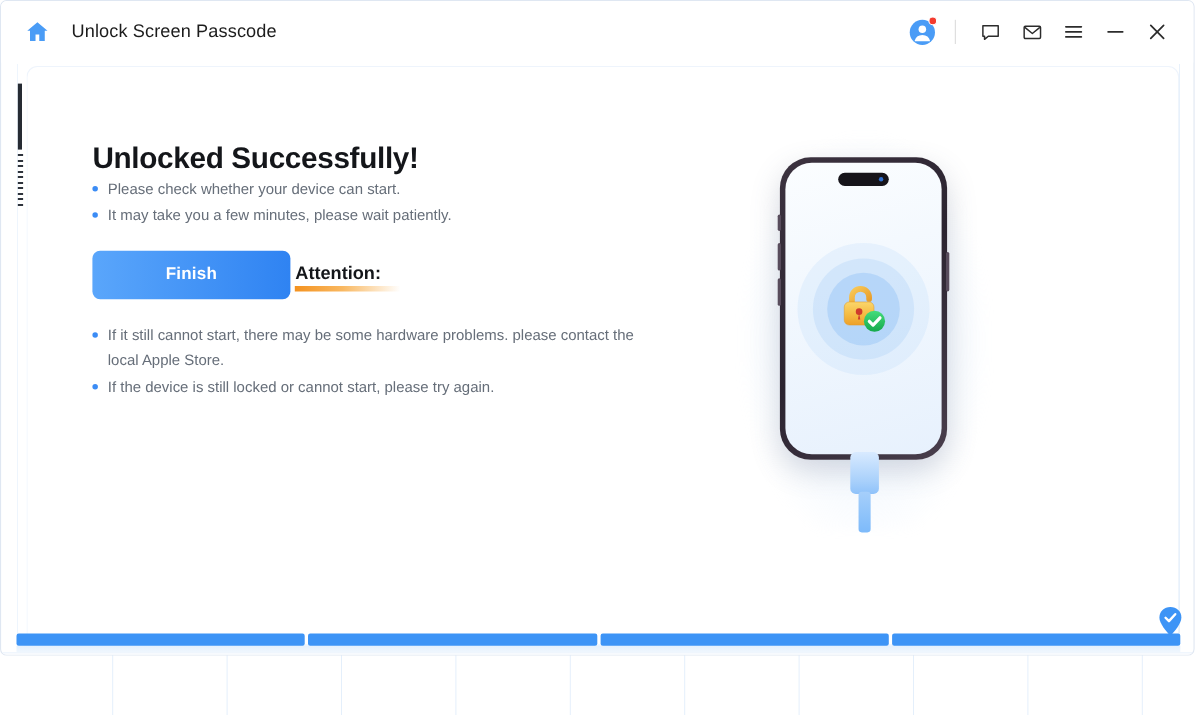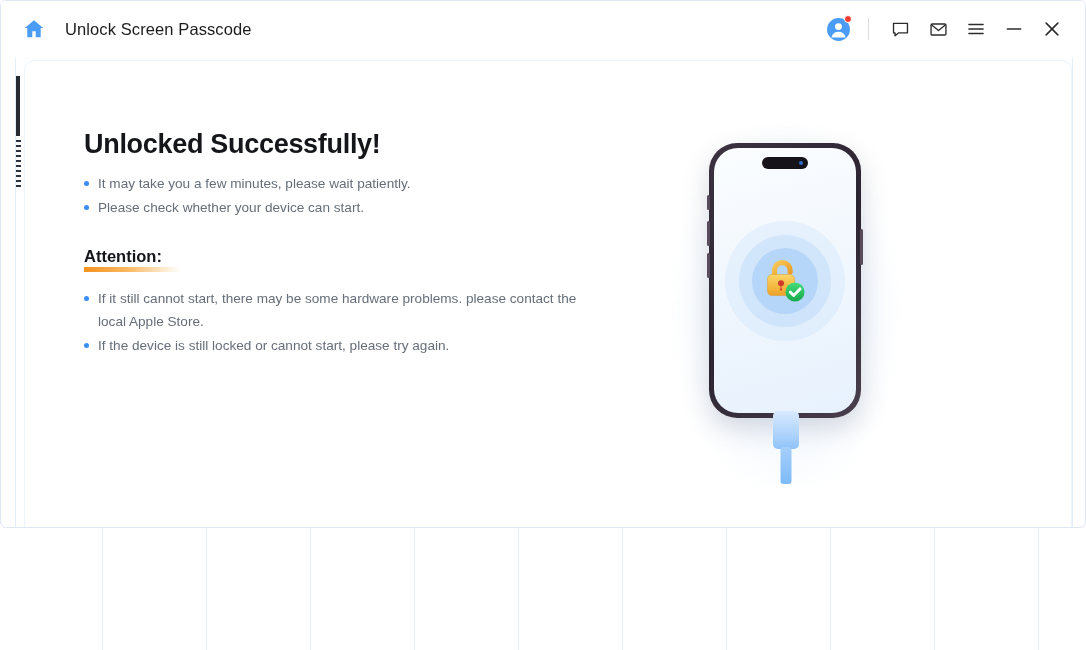--- a/index.html
+++ b/index.html
@@ -21,21 +21,21 @@
       linear-gradient(to right, #e4effb 1px, transparent 1px);
     background-size: 104px 100%;
     background-position: -2px 0;
   }
 
   
   #app-window {
     position: absolute;
     left: 0; top: 0;
     width: 1086px;
-    height: 528px;
+    height: 596px;
     background: #ffffff;
     border: 1px solid #dfe7f2;
     border-radius: 6px;
     overflow: hidden;
   }
 
   
   #title-bar {
     position: relative;
     height: 56px;
@@ -118,21 +118,20 @@
   #copy-col {
     position: absolute;
     left: 83px; top: 128px;
     width: 520px;
   }
   #headline {
     font-size: 27px;
     font-weight: bold;
     color: #14161a;
     letter-spacing: -.3px;
-    margin-bottom: 12px;
   }
   ul.bullets { list-style: none; }
   ul.bullets li {
     position: relative;
     padding-left: 14px;
     font-size: 13.6px;
     line-height: 23px;
     color: #666e79;
     margin-bottom: 1px;
   }
@@ -404,24 +403,25 @@
     <div id="left-edge-marker"></div>
     <div id="left-edge-ticks"></div>
     <div id="inner-panel"></div>
   </div>
 
   <div id="copy-col">
 
     <div id="headline">Unlocked Successfully!</div>
 
     <ul class="bullets">
+      <li>Please check whether your device can start.</li>
       <li>It may take you a few minutes, please wait patiently.</li>
-      <li>Please check whether your device can start.</li>
     </ul>
 
+    <button id="finish-button">Finish</button>
 
     <div id="attention-wrap">
       <div id="attention-title">Attention:</div>
       <div id="attention-underline"></div>
     </div>
 
     <ul class="bullets" id="attention-list">
       <li>If it still cannot start, there may be some hardware problems. please contact the local Apple Store.</li>
       <li>If the device is still locked or cannot start, please try again.</li>
     </ul>

